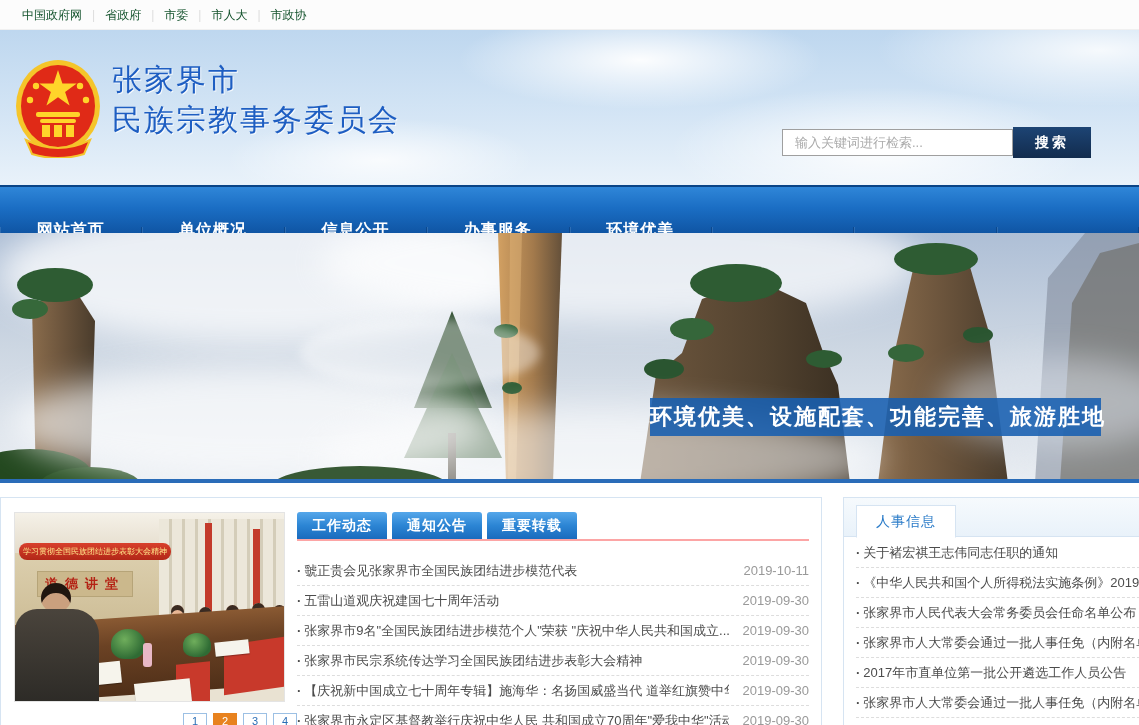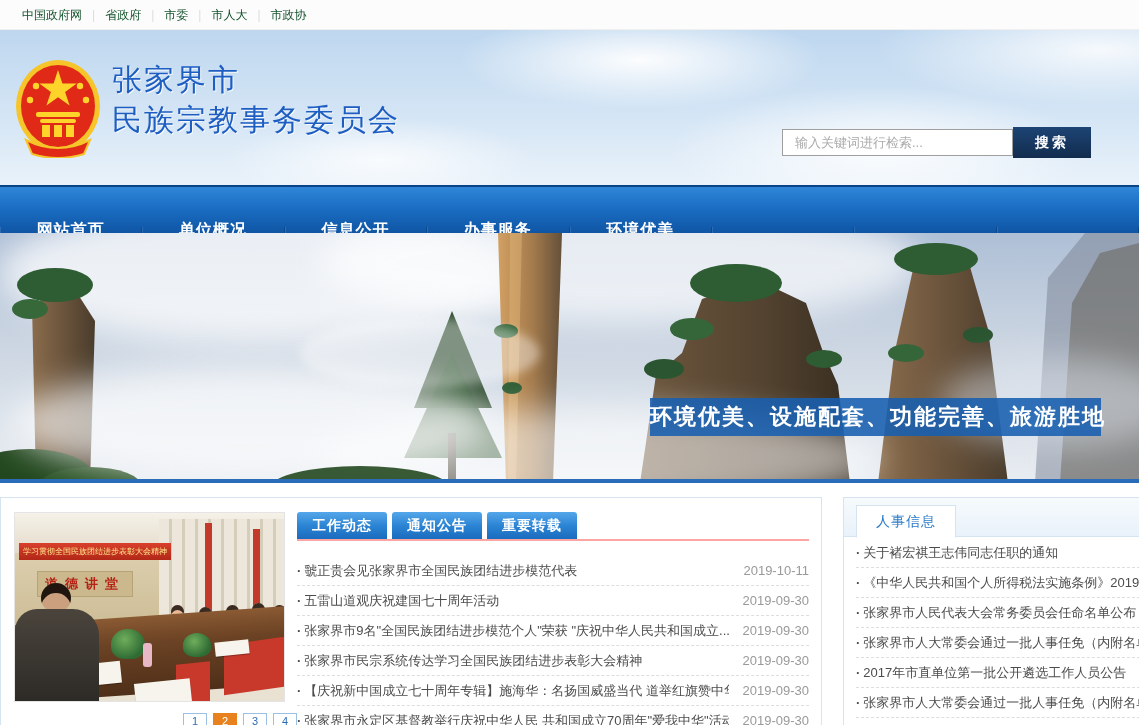--- a/index.html
+++ b/index.html
@@ -44,21 +44,21 @@
   .left-box { position:absolute; left:0; top:497px; width:822px; height:410px; border:1px solid #d6e4f2; background:#fff; }
   .right-box { position:absolute; left:843px; top:497px; width:310px; height:410px; border:1px solid #d6e4f2; background:#fff; }
 
   
   .photo { position:absolute; left:13px; top:14px; width:271px; height:190px; overflow:hidden; cursor:pointer; background:#e9e2d2; border:1px solid #e4e4e4; }
   .ph-ceiling { position:absolute; left:0; top:0; width:271px; height:40px; background:linear-gradient(180deg,#f5f1e8,#e4dccb); }
   .ph-wall { position:absolute; left:0; top:40px; width:271px; height:75px; background:linear-gradient(180deg,#dccfae,#cdbd96); }
   .ph-windows { position:absolute; right:0; top:6px; width:125px; height:110px; background:repeating-linear-gradient(90deg,#ece7da 0 10px,#d4cdb9 10px 13px); }
   .ph-redstrip1 { position:absolute; right:72px; top:10px; width:7px; height:100px; background:#c33a2a; }
   .ph-redstrip2 { position:absolute; right:24px; top:16px; width:7px; height:94px; background:#c33a2a; }
-  .ph-banner { position:absolute; left:4px; top:30px; width:152px; height:17px; background:linear-gradient(180deg,#d8402c,#b22718); color:#ffe58a; font-size:8px; line-height:17px; text-align:center; white-space:nowrap; overflow:hidden; }
+  .ph-banner { position:absolute; left:4px; top:30px; width:152px; height:17px; background:linear-gradient(180deg,#d8402c,#b22718); color:#ffe58a; font-size:8px; line-height:17px; text-align:center; white-space:nowrap; overflow:hidden;border-radius:8px; }
   .ph-board { position:absolute; left:22px; top:58px; width:96px; height:26px; background:#cbb88c; border:1px solid #b6a478; color:#b42315; font-size:13px; font-weight:bold; letter-spacing:7px; line-height:24px; text-align:center; }
   .ph-head { position:absolute; width:13px; height:13px; border-radius:50%; background:#e9b795; box-shadow:inset 0 -3px 0 rgba(0,0,0,.05), inset 0 5px 0 #3a2b22; }
   .ph-body { position:absolute; width:26px; height:22px; border-radius:8px 8px 0 0; }
   .ph-table { position:absolute; left:0; top:112px; width:271px; height:78px; background:linear-gradient(180deg,#8a5a33 0%,#6b4224 35%,#4f2f18 100%); transform:skewY(-4deg); transform-origin:left; }
   .ph-paper { position:absolute; background:#f6f4ec; transform:rotate(-6deg); box-shadow:0 1px 1px rgba(0,0,0,.3); }
   .ph-plant { position:absolute; width:34px; height:30px; border-radius:50% 50% 40% 40%; background:radial-gradient(circle at 40% 35%,#6fae5c,#2f6b34 70%); }
   .ph-skirt { position:absolute; background:#c8392b; }
   .ph-fg-person { position:absolute; left:-8px; top:70px; width:92px; height:120px; }
   .ph-fg-person .h { position:absolute; left:34px; top:0; width:30px; height:30px; border-radius:50%; background:#caa07e; box-shadow:inset 0 10px 0 #20160f; }
   .ph-fg-person .b { position:absolute; left:8px; top:26px; width:84px; height:96px; border-radius:22px 26px 0 0; background:linear-gradient(180deg,#4a443c,#2c2a26); }

